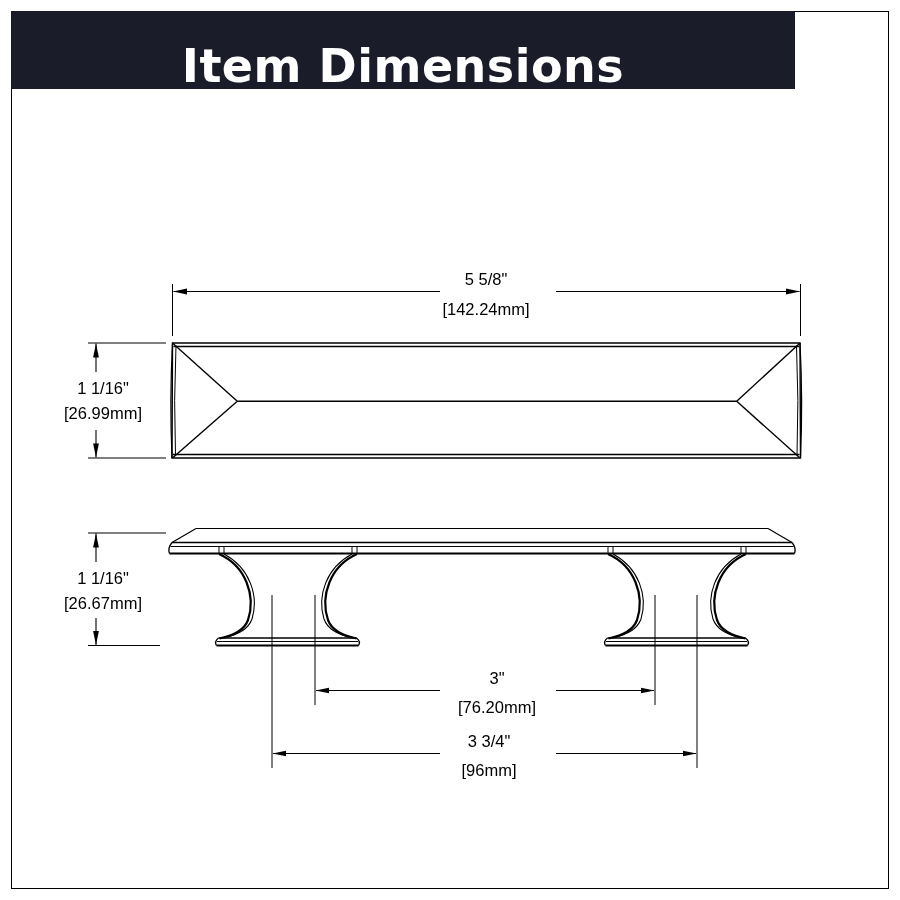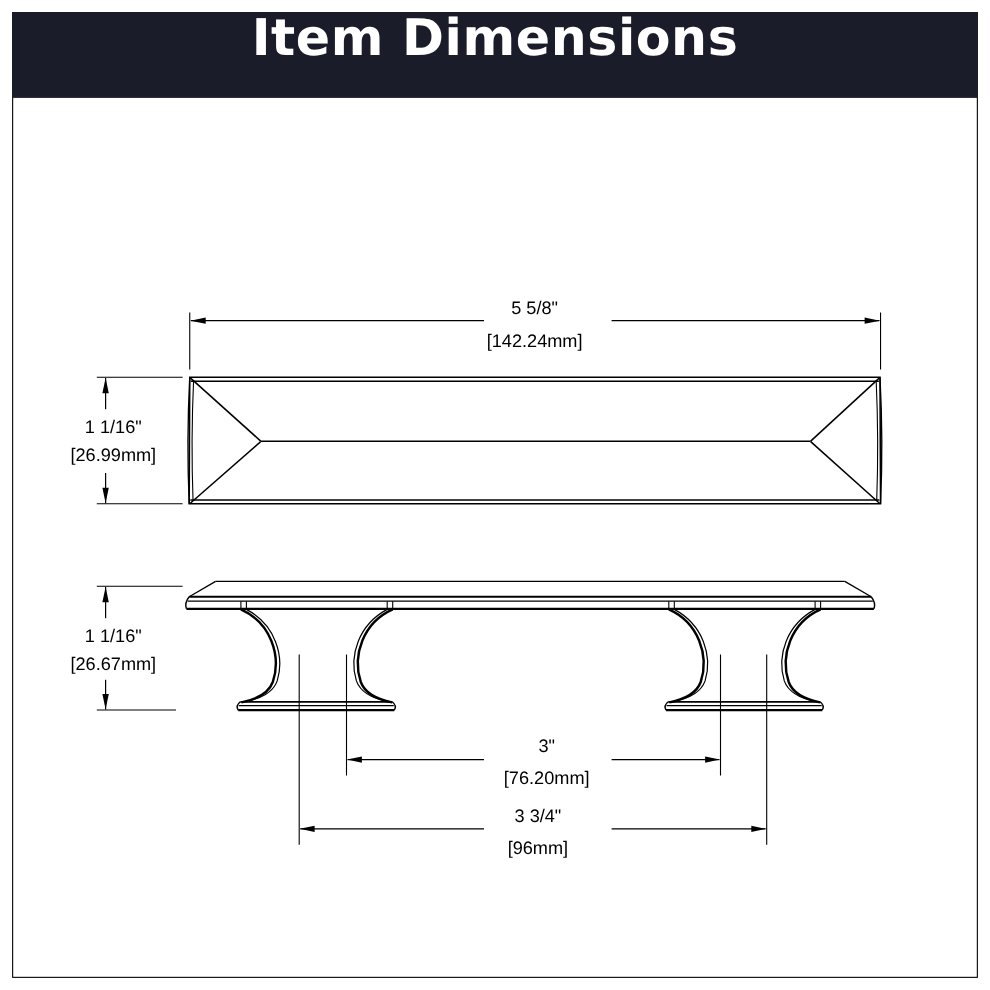--- a/index.html
+++ b/index.html
@@ -24,25 +24,25 @@
     top: 11px;
     width: 878px;
     height: 878px;
     border: 1.5px solid #000000;
     box-sizing: border-box;
   }
   #title-banner {
     position: absolute;
     left: 11px;
     top: 11px;
-    width: 878px;
+    width: 784px;
     height: 78px;
     background: #1b1c2a;
     display: flex;
-    align-items: flex-start;
+    align-items: flex-end;
     justify-content: center;
     box-sizing: border-box;
   }
   #title-text {
     color: #ffffff;
     font-family: "DejaVu Sans", sans-serif;
     font-size: 46px;
     font-weight: bold;
     letter-spacing: 0.5px;
     line-height: 1;

